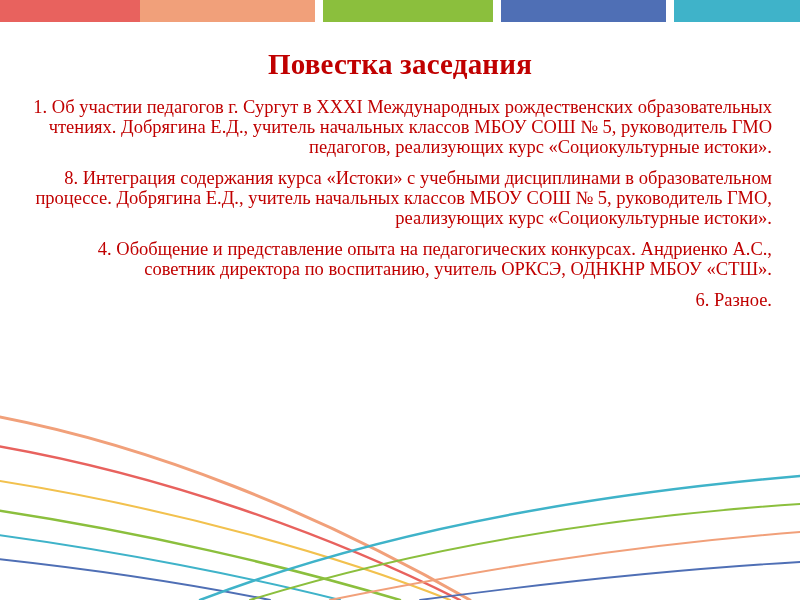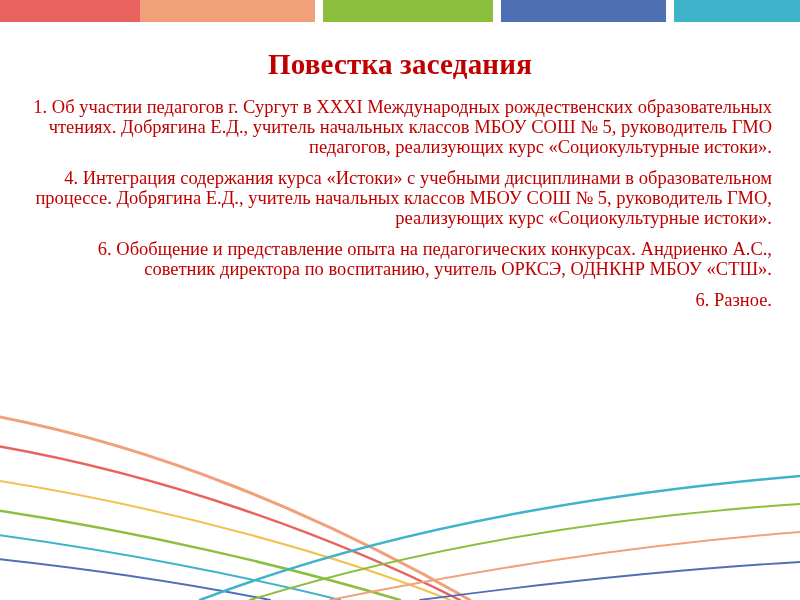--- a/index.html
+++ b/index.html
@@ -84,22 +84,22 @@
     <div class="seg" style="width:8px;background:#ffffff"></div>
     <div class="seg" style="width:165px;background:#4f6fb5"></div>
     <div class="seg" style="width:8px;background:#ffffff"></div>
     <div class="seg" style="flex:1;background:#3fb3c9"></div>
   </div>
 
   <div class="title">Повестка заседания</div>
 
   <div class="content">
     <div class="item">1. Об участии педагогов г. Сургут в XXXI Международных рождественских образовательных чтениях. Добрягина Е.Д., учитель начальных классов МБОУ СОШ № 5, руководитель ГМО педагогов, реализующих курс «Социокультурные истоки».</div>
-    <div class="item">4. Интеграция содержания курса «Истоки» с учебными дисциплинами в образовательном процессе. Добрягина Е.Д., учитель начальных классов МБОУ СОШ № 5, руководитель ГМО, реализующих курс «Социокультурные истоки».</div>
-    <div class="item">6. Обобщение и представление опыта на педагогических конкурсах. Андриенко А.С., советник директора по воспитанию, учитель ОРКСЭ, ОДНКНР МБОУ «СТШ».</div>
+    <div class="item">8. Интеграция содержания курса «Истоки» с учебными дисциплинами в образовательном процессе. Добрягина Е.Д., учитель начальных классов МБОУ СОШ № 5, руководитель ГМО, реализующих курс «Социокультурные истоки».</div>
+    <div class="item">4. Обобщение и представление опыта на педагогических конкурсах. Андриенко А.С., советник директора по воспитанию, учитель ОРКСЭ, ОДНКНР МБОУ «СТШ».</div>
     <div class="item">6. Разное.</div>
   </div>
 
   <div class="swoosh-wrap">
     <svg width="800" height="220" viewBox="0 0 800 220" xmlns="http://www.w3.org/2000/svg">
       <g fill="none" stroke-linecap="round">
         <path d="M -40 30 C 150 60 330 140 470 220" stroke="#f1a07a" stroke-width="3"></path>
         <path d="M -40 60 C 160 90 340 160 460 220" stroke="#e8625e" stroke-width="2.5"></path>
         <path d="M -40 95 C 170 125 350 180 450 220" stroke="#f2c14e" stroke-width="2"></path>
         <path d="M -40 125 C 140 150 300 190 400 220" stroke="#8bbf3d" stroke-width="2.5"></path>

